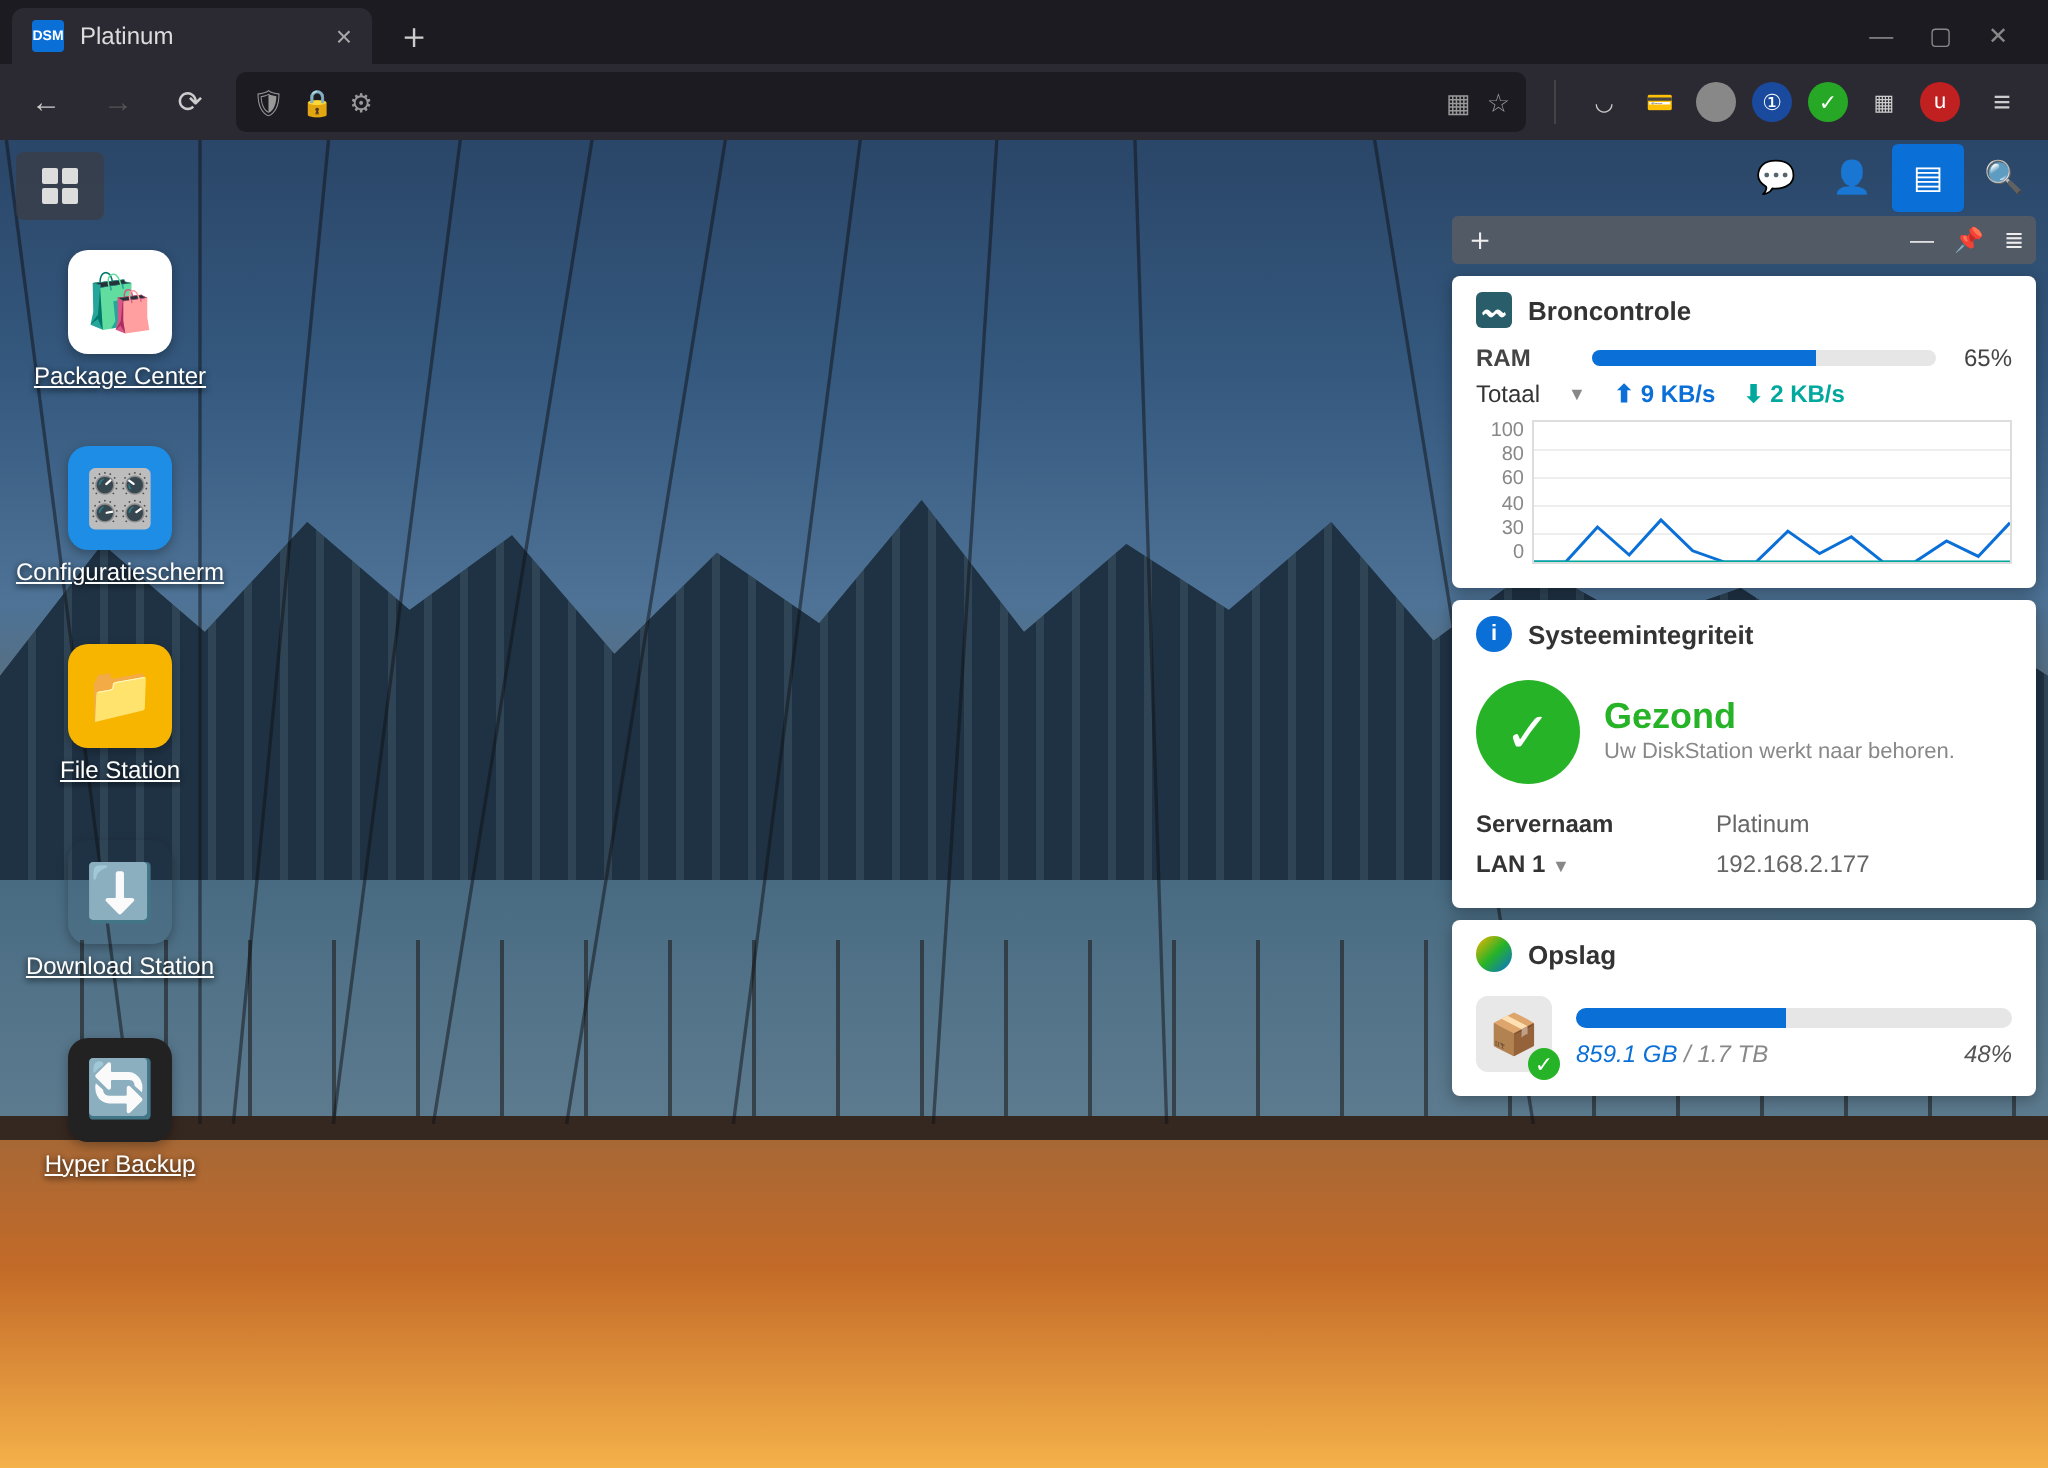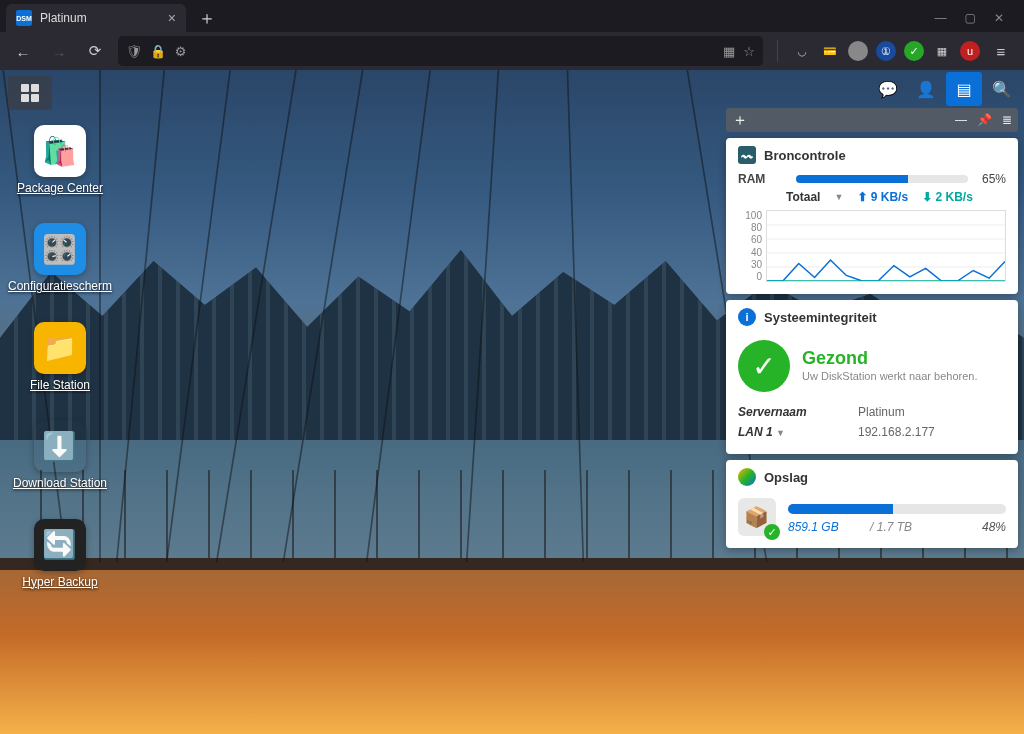--- a/index.html
+++ b/index.html
@@ -70,48 +70,48 @@
   .w-header { display: flex; align-items: center; gap: 8px; font-weight: bold; font-size: 13px; color: #333; margin-bottom: 8px; }
   .w-header .ico { width: 18px; height: 18px; border-radius: 3px; display: flex; align-items: center; justify-content: center; color: #fff; font-size: 11px; }
   
   .meter-row { display: flex; align-items: center; gap: 8px; margin: 4px 0; }
   .meter-row .mlabel { width: 50px; font-weight: bold; }
   .meter-row .bar { flex: 1; height: 8px; background: #e6e6e6; border-radius: 4px; overflow: hidden; }
   .meter-row .bar .fill { height: 100%; background: #0a6fd7; }
   .meter-row .val { width: 30px; text-align: right; }
   
   .net-row { display: flex; gap: 14px; font-size: 12px; align-items:center;}
-  .net-row .tot { font-weight: bold; color:#333;margin-left:48px;}
+  .net-row .tot { font-weight: normal; color:#333;}
   .net-row .up { color: #0a6fd7; font-weight: bold; }
   .net-row .dn { color: #00a89d; font-weight: bold; }
   .net-row .drop {font-size:9px; color:#888;}
   
   .chart { margin-top: 6px; display: flex; }
   .chart .yaxis { width: 28px; display: flex; flex-direction: column; justify-content: space-between; font-size: 10px; color: #888; text-align: right; padding-right: 4px; height: 72px; }
   .chart svg { flex: 1; height: 72px; border: 1px solid #ddd; }
   
   .health-body { display: flex; gap: 12px; align-items: center; padding: 6px 0 10px; }
   .health-check { width: 52px; height: 52px; border-radius: 50%; background: #27b327; display: flex; align-items: center; justify-content: center; color: #fff; font-size: 28px; }
   .health-text .big { color: #27b327; font-size: 18px; font-weight: bold; }
   .health-text .sub { color: #888; font-size: 11px; line-height:1.3;}
   .info-row { display: flex; padding: 3px 0; font-size: 12px; }
-  .info-row .k { width: 120px; font-weight: bold; color: #333; font-style: italic; }
+  .info-row .k { width: 120px; font-weight: bold; color: #333; }
   .info-row .v { color: #666; }
   
   .storage-body { display: flex; gap: 12px; align-items: flex-start; padding-top: 4px;}
   .vol-icon { width: 38px; height: 38px; background: #e8e8e8; border-radius: 6px; display: flex; align-items: center; justify-content: center; font-size: 20px; color:#888; position:relative;}
   .vol-icon .badge {position:absolute; right:-4px; bottom:-4px; width:16px; height:16px; border-radius:50%; background:#27b327; color:#fff; font-size:11px; display:flex; align-items:center; justify-content:center;}
   .vol-right { flex: 1; }
   .vol-title { font-weight: bold; font-size:13px;}
   .vol-title .status { color: #27b327; }
   .vol-bar { height: 10px; background: #e6e6e6; border-radius: 5px; margin: 6px 0; overflow: hidden; }
   .vol-bar .fill { height: 100%; background: #0a6fd7; }
   .vol-stats { font-size: 12px; display:flex;font-style:italic;}
   .vol-stats .used { color: #0a6fd7; }
-  .vol-stats .tot { color: #888; padding-left: 28px; }
+  .vol-stats .tot { color: #888; }
   .vol-stats .pct { margin-left: auto; color:#555;}
 </style>
 </head>
 <body>
 
 <div class="browser-chrome">
   <div class="tab-bar">
     <div class="tab">
       <span class="tab-favicon">DSM</span>
       <span class="title">Platinum</span>

